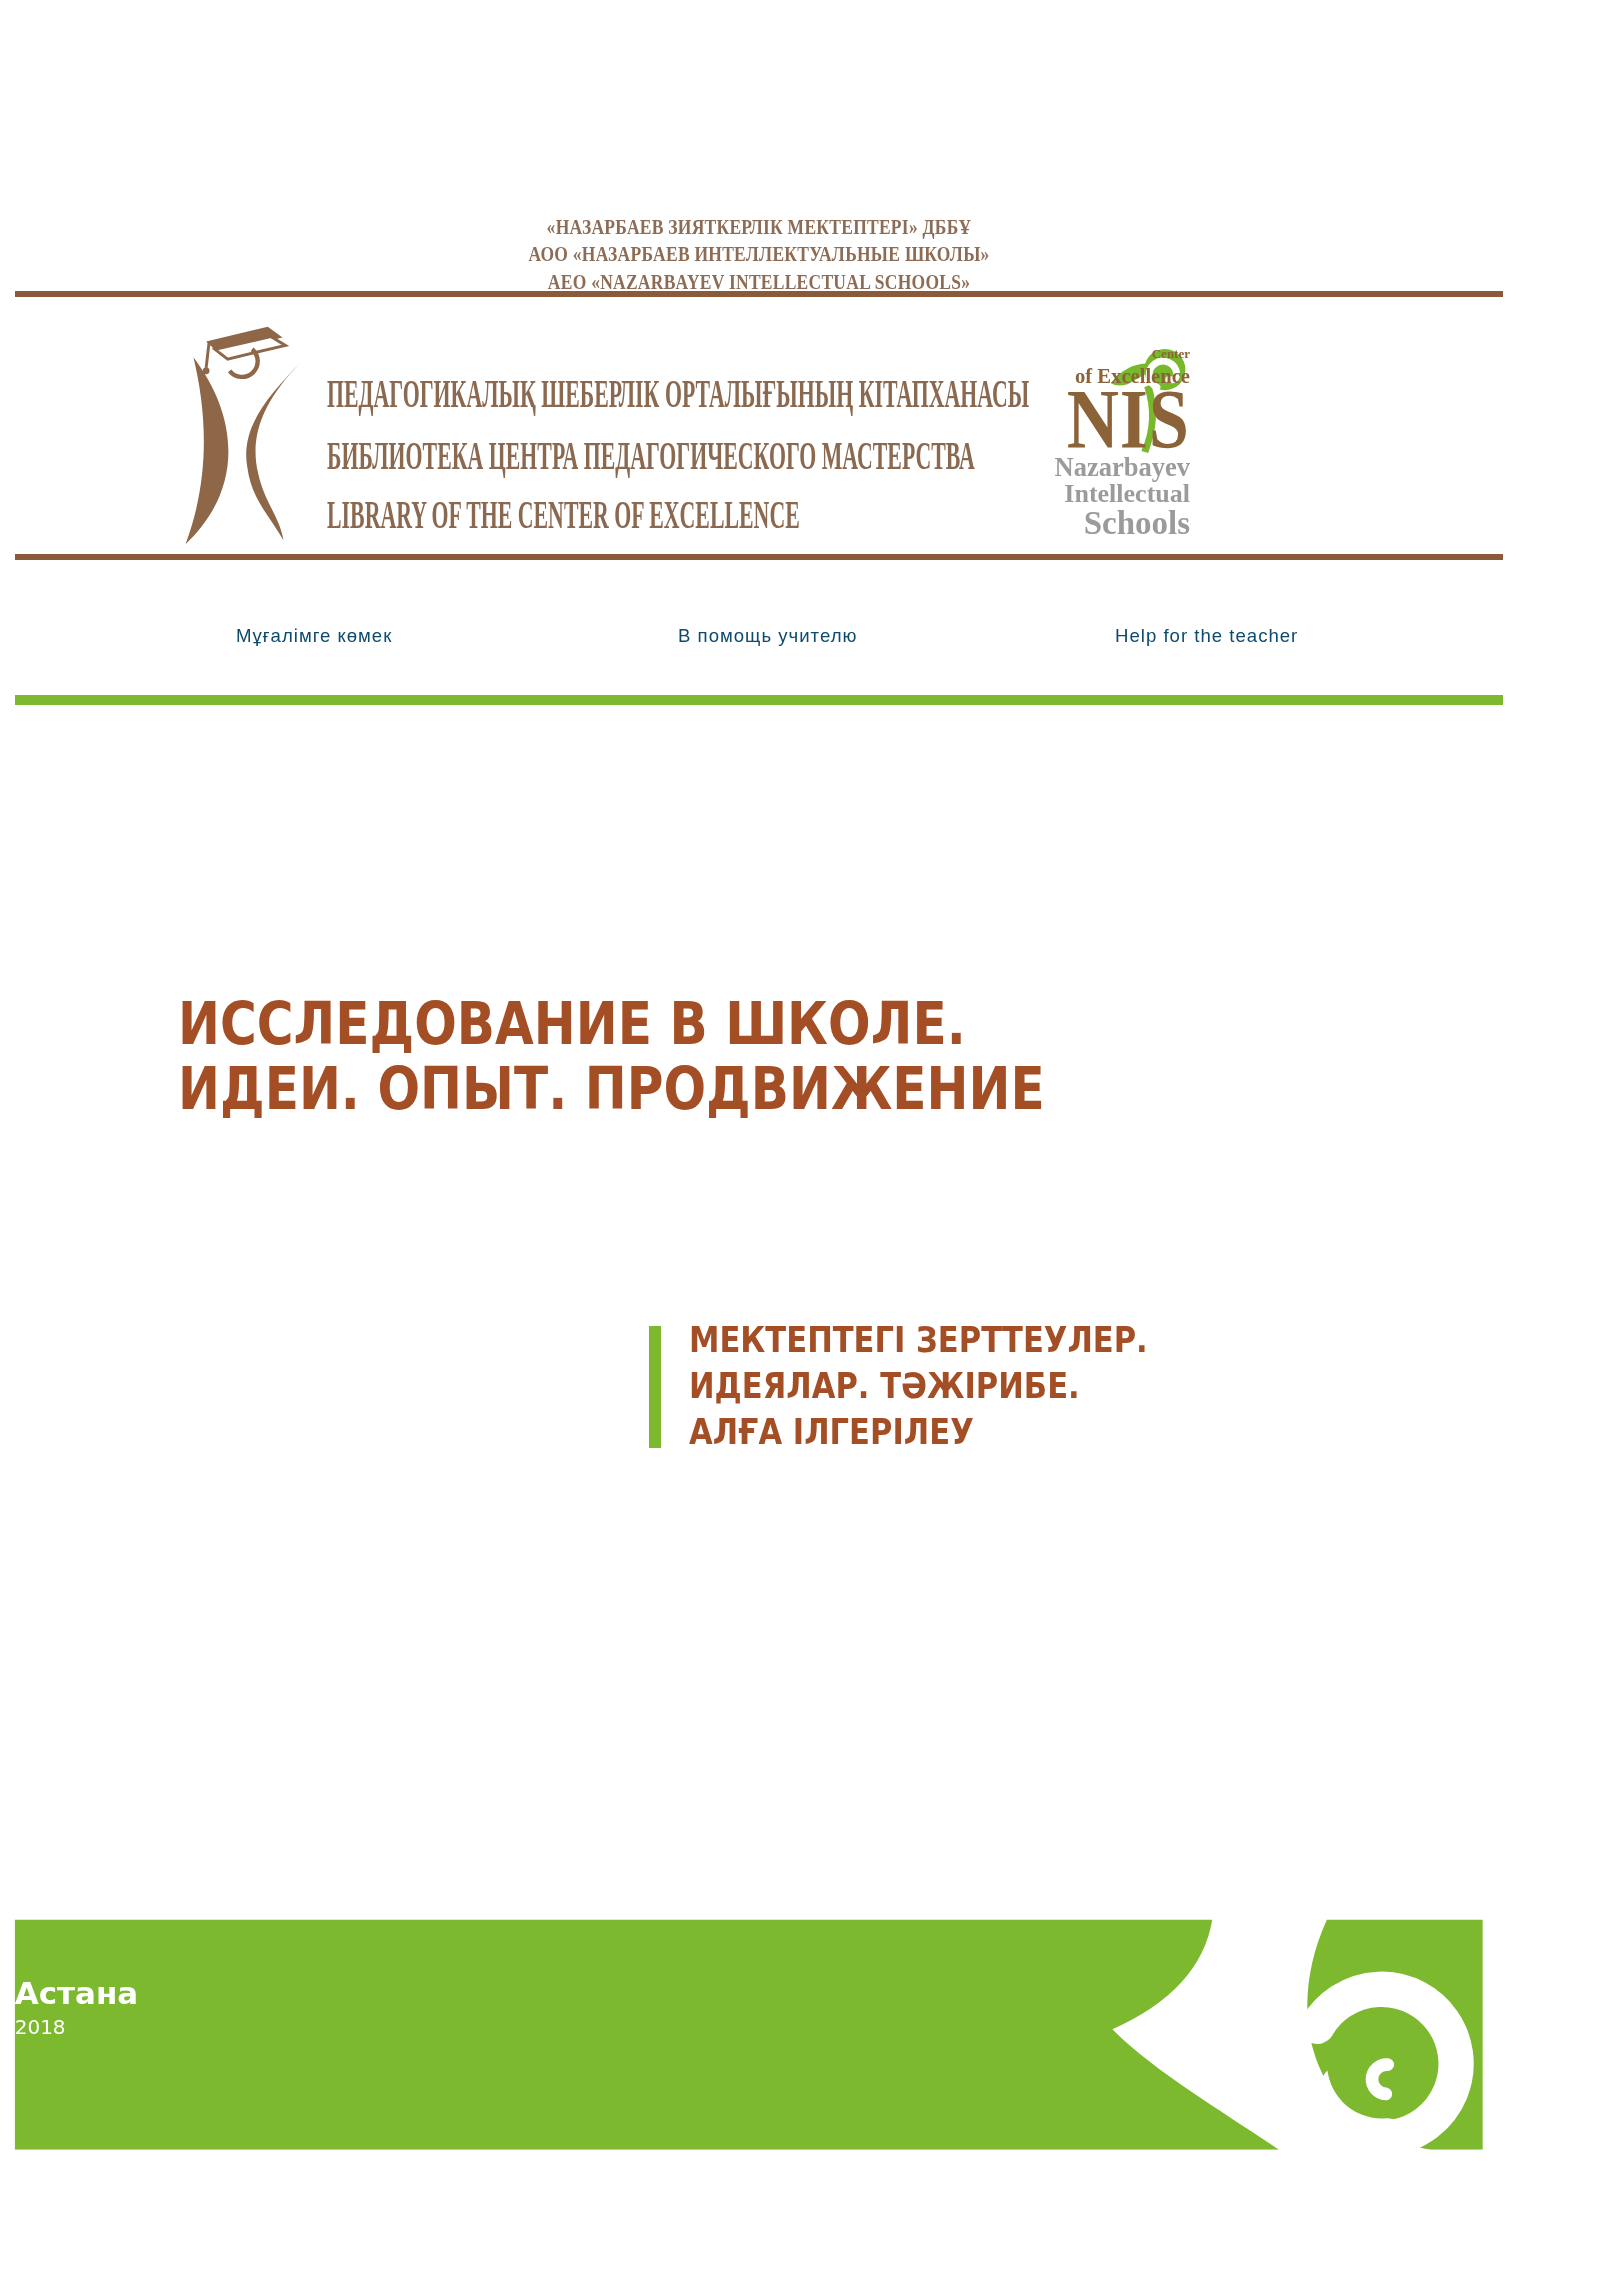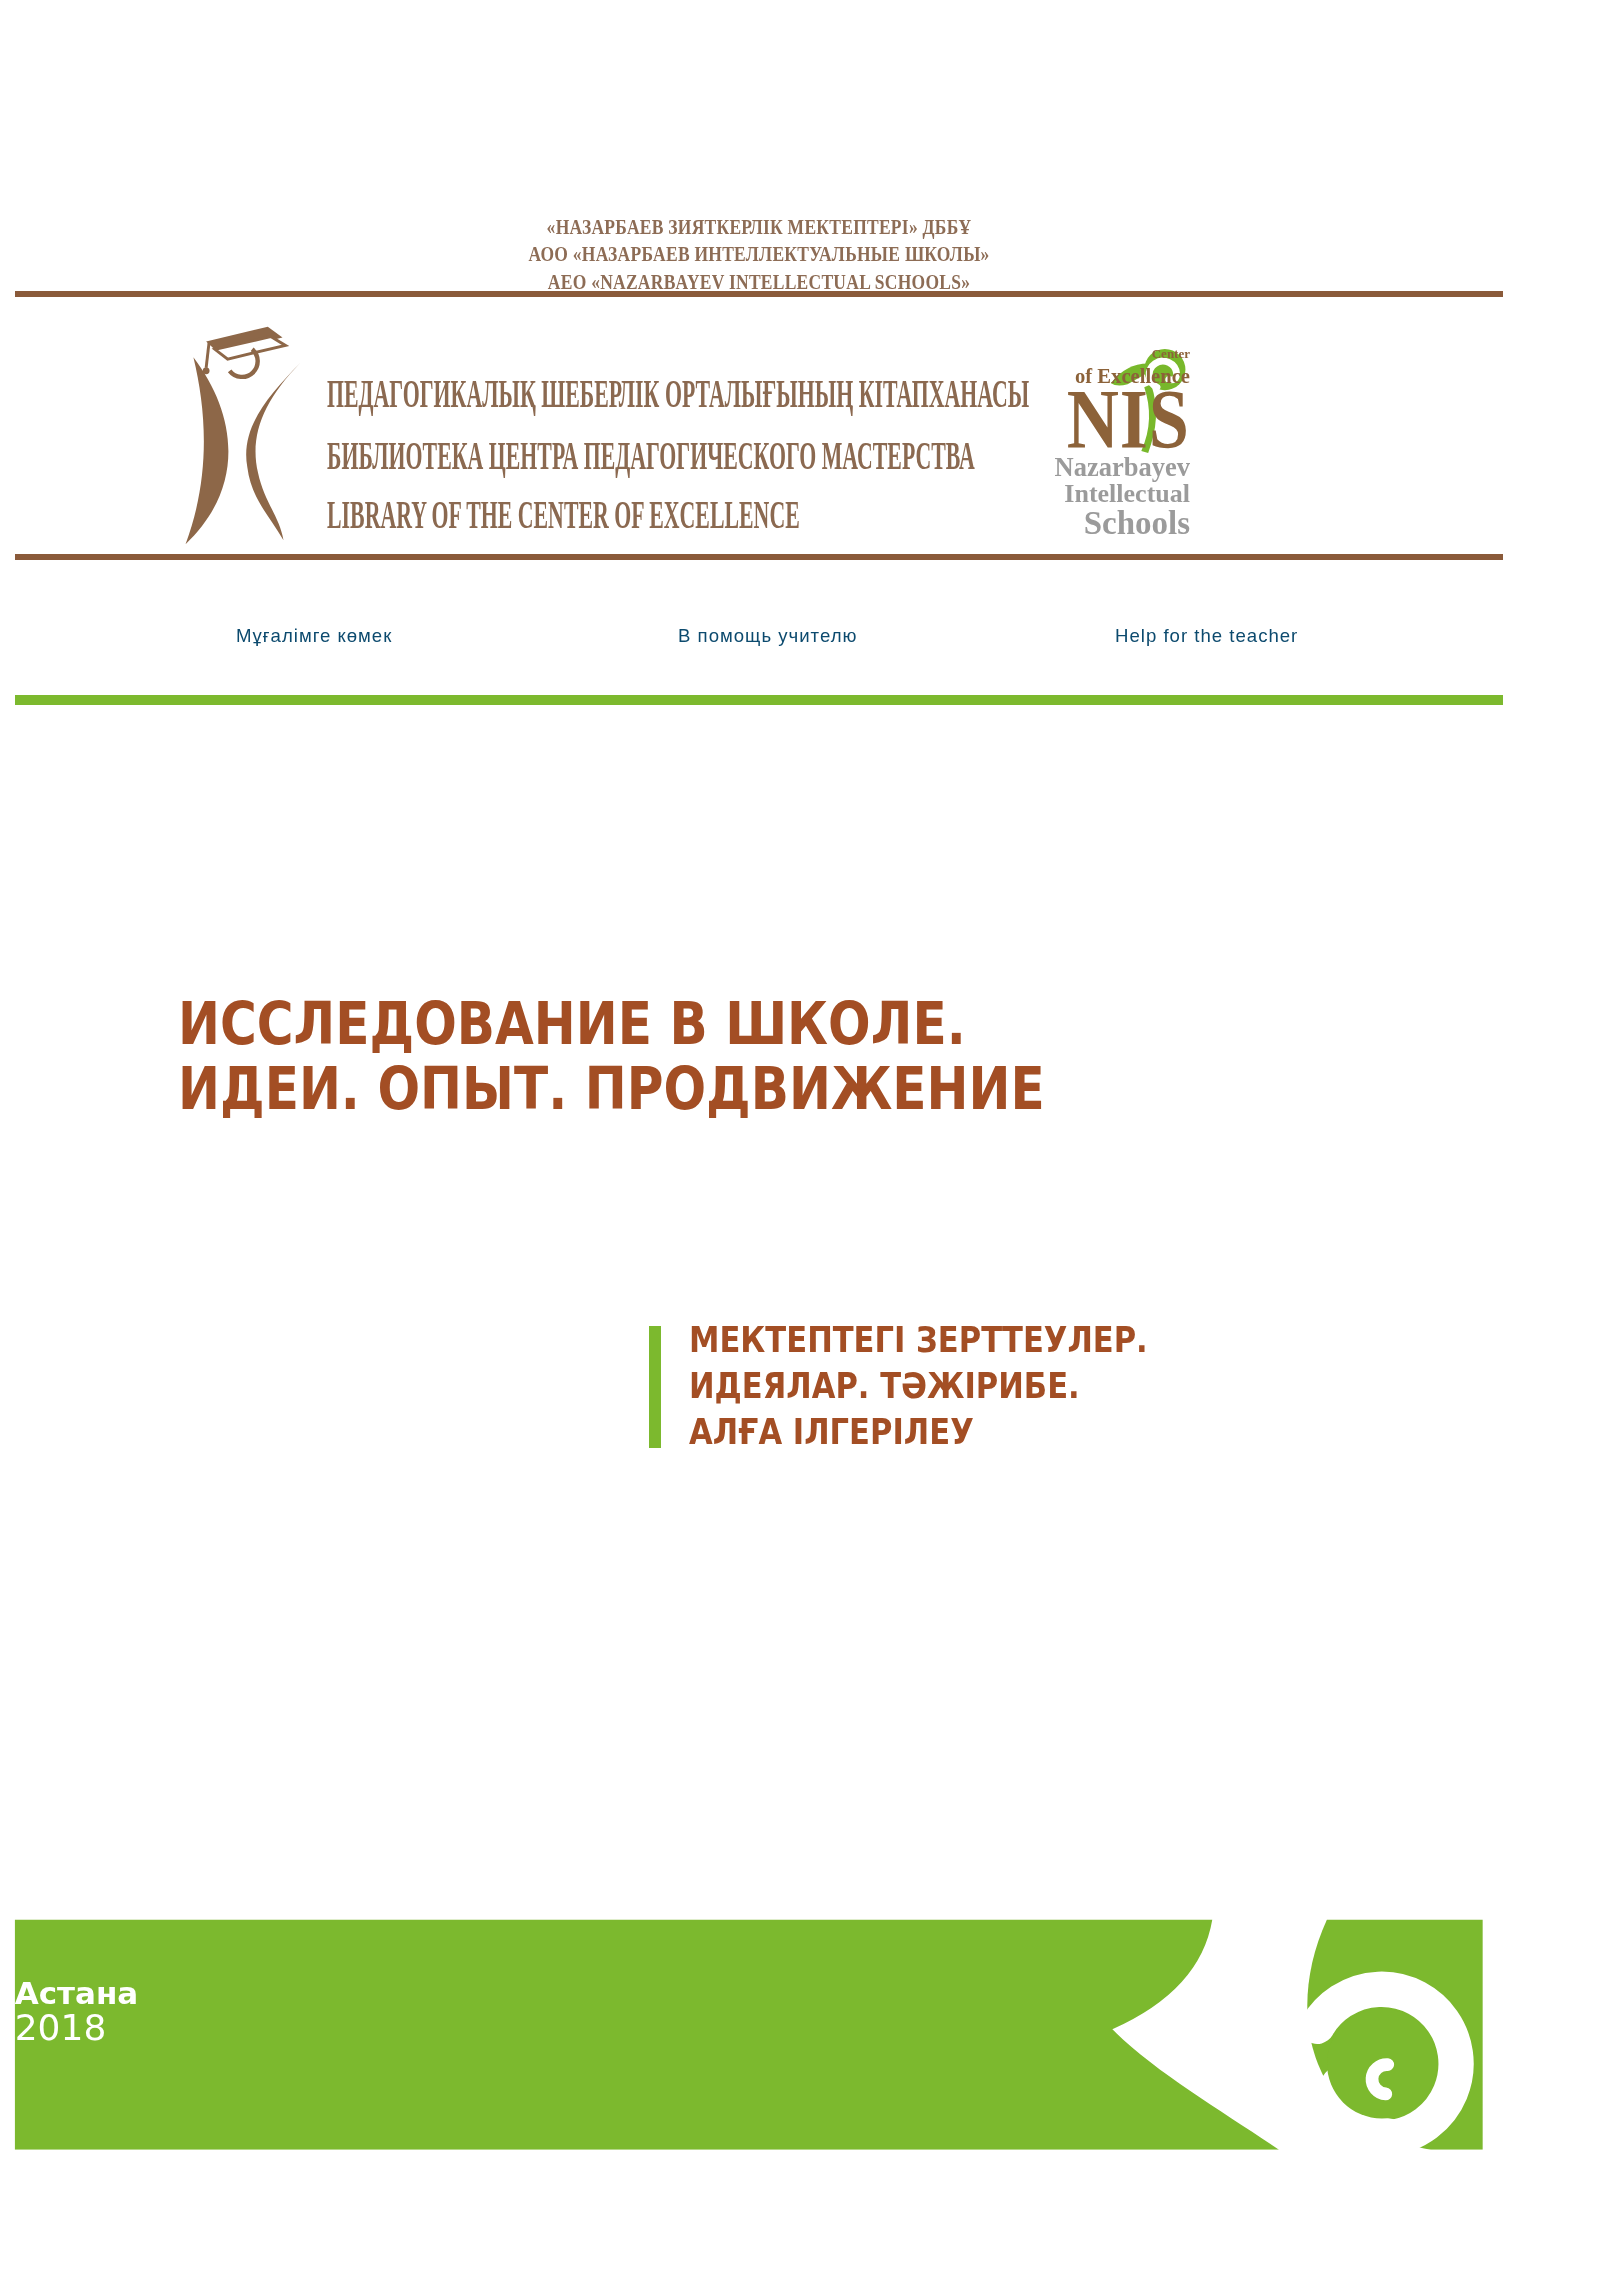--- a/index.html
+++ b/index.html
@@ -46,21 +46,21 @@
   .sub-bar{left:649px;top:1326px;width:11.8px;height:122px;background:#7cb92e;}
   .subtitle{left:689px;top:1317px;font-family:"DejaVu Sans",sans-serif;font-weight:700;
     font-size:36px;line-height:46px;color:#a34e24;white-space:nowrap;
     transform:scaleX(.85);transform-origin:0 0;}
 
   
   .band-svg{left:0;top:1892px;}
   .band-text{left:14.7px;top:1976px;width:1468px;color:#ffffff;
     font-family:"DejaVu Sans",sans-serif;}
   .band-city{font-size:31px;line-height:35px;font-weight:700;}
-  .band-year{font-size:36px;line-height:33px;font-weight:400;}
+  .band-year{font-size:20px;line-height:33px;font-weight:400;}
 </style>
 </head>
 <body>
 
 <div class="page">
 
   <div class="abs org-header">
     <div>«НАЗАРБАЕВ ЗИЯТКЕРЛІК МЕКТЕПТЕРІ» ДББҰ</div>
     <div>АОО «НАЗАРБАЕВ ИНТЕЛЛЕКТУАЛЬНЫЕ ШКОЛЫ»</div>
     <div>AEO «NAZARBAYEV INTELLECTUAL SCHOOLS»</div>

